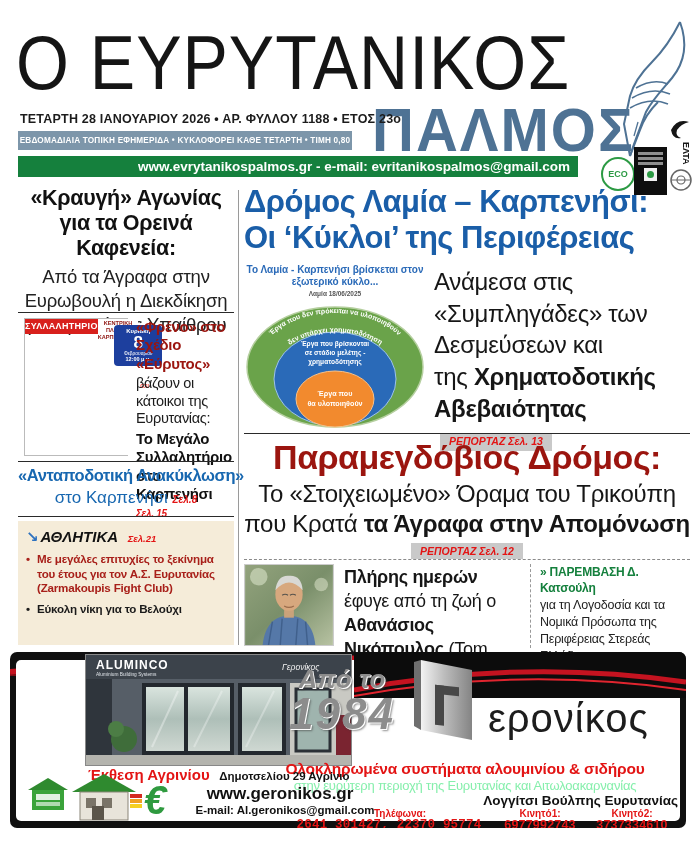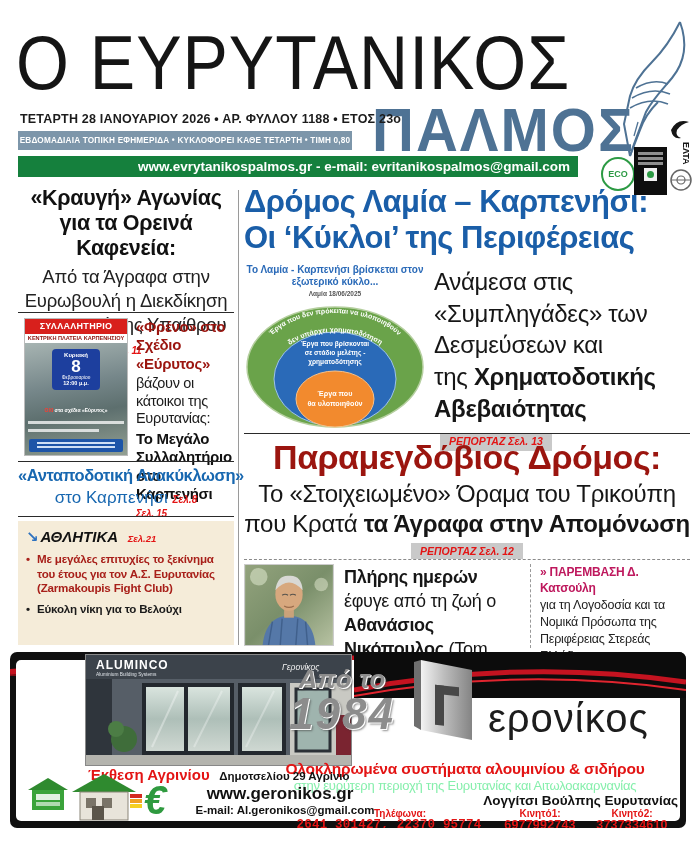--- a/index.html
+++ b/index.html
@@ -31,21 +31,21 @@
   .hrule{border-top:1.6px solid #2a2a2a;}
   .hrule-dash{border-top:1px dashed #8a8a8a;}
 
   
   .lcol{width:216px;left:18px;text-align:center;}
   .s1-head{font-size:21.5px;font-weight:bold;line-height:1.17;color:#111;letter-spacing:-.3px;}
   .s1-sub{margin-top:4px;font-size:18.5px;line-height:1.28;color:#222;letter-spacing:-.2px;}
   .pageref{color:#e31414;font-weight:bold;font-style:italic;font-size:10px;white-space:nowrap;}
 
   .poster{left:24px;top:318px;width:104px;height:138px;border:1px solid #bbb;box-sizing:border-box;
-          display:flex;flex-direction:column;text-align:center;}
+          display:flex;flex-direction:row;text-align:center;}
   .poster-banner{background:#d8201c;color:#fff;font-size:9px;font-weight:bold;line-height:15px;height:15px;letter-spacing:.3px;}
   .poster-loc{background:#fff;color:#8e1410;font-size:5.6px;font-weight:bold;line-height:1.25;padding:1px 0;}
   .poster-photo{flex:1;position:relative;background:linear-gradient(170deg,#a7b4b2 0%,#76878a 38%,#5d6f6e 62%,#93a093 100%);}
   .poster-date{position:absolute;left:50%;transform:translateX(-50%);top:6px;width:48px;
                background:#1d3f9e;border-radius:4px;color:#fff;padding:3px 0 4px;}
   .poster-date .d1{font-size:6px;font-weight:bold;}
   .poster-date .d2{font-size:17px;font-weight:bold;line-height:1;}
   .poster-date .d3{font-size:4.8px;}
   .poster-date .d4{font-size:5.5px;font-weight:bold;}
   .poster-fine{position:absolute;left:2px;right:2px;top:64px;font-size:5px;font-weight:bold;color:#fff;line-height:1.3;}
@@ -88,21 +88,21 @@
   .story2-l3{font-size:24px;color:#161616;margin-top:2px;letter-spacing:-.3px;}
   .story2 .badge{margin:5px 0 0;vertical-align:0;}
   .hr-story2{left:244px;top:559px;width:446px;}
 
   .portrait{left:244px;top:564px;width:90px;height:82px;border:1px solid #ccc;box-sizing:border-box;}
   .obit{left:344px;top:566px;width:180px;font-size:18px;line-height:1.33;color:#161616;letter-spacing:-.3px;}
   .obit b{letter-spacing:-.3px;}
   .obit .pageref{display:block;margin-top:4px;font-size:9.5px;}
   .vline-dash{left:530px;top:564px;height:84px;border-left:1px dashed #999;}
   .interv{left:540px;top:564px;width:150px;font-size:12.5px;line-height:1.36;color:#222;letter-spacing:-.2px;}
-  .interv .hd{font-weight:bold;font-size:12px;color:#be185d;}
+  .interv .hd{font-weight:bold;font-size:12px;color:#15803d;}
 
   
   .ad{left:10px;top:652px;width:676px;height:176px;background:#101010;border-radius:7px;overflow:hidden;}
   .ad-white{position:absolute;left:6px;top:8px;width:664px;height:161px;background:#fff;border-radius:5px;}
   .ad-band{position:absolute;left:344px;top:0;width:332px;height:46px;background:#0c0c0c;}
   .ad-storefront{position:absolute;left:75px;top:2px;width:265px;height:110px;border:1px solid #888;}
   .ad-since{position:absolute;left:232px;top:14px;width:200px;text-align:center;color:#8c8c8c;
             font-style:italic;font-weight:bold;text-shadow:1px 1px 0 #fff,2px 2px 2px rgba(60,60,60,.55);}
   .ad-since .l1{font-size:26px;line-height:1;}
   .ad-since .l2{font-size:44px;line-height:1;letter-spacing:2px;}

